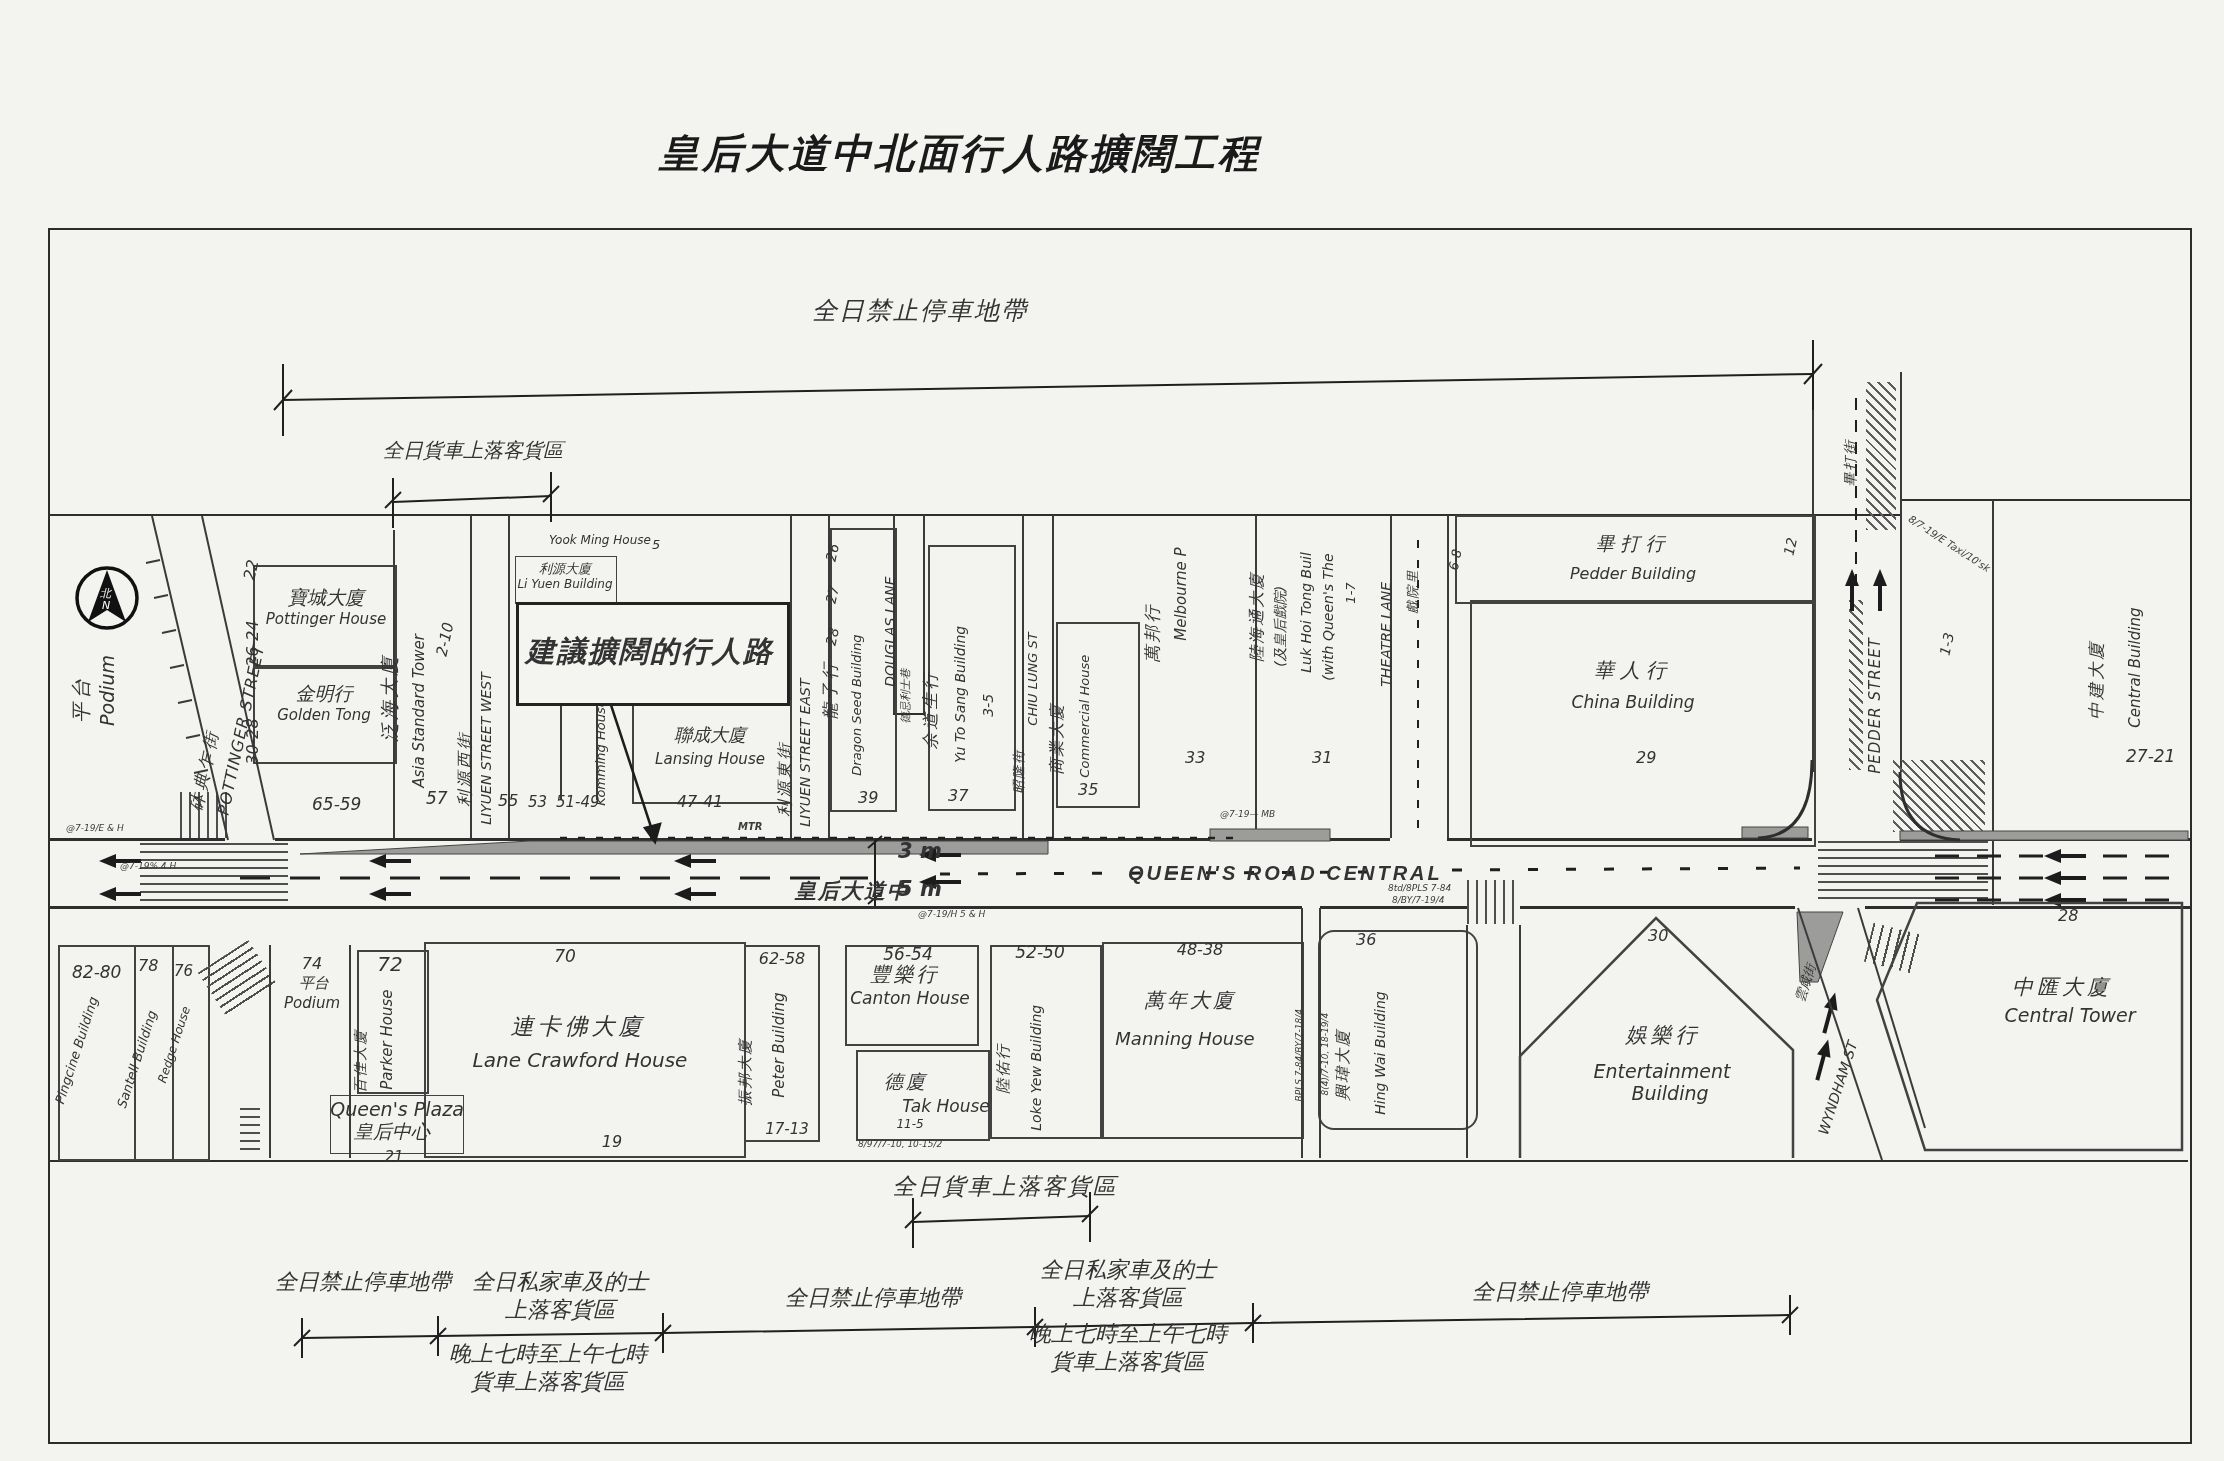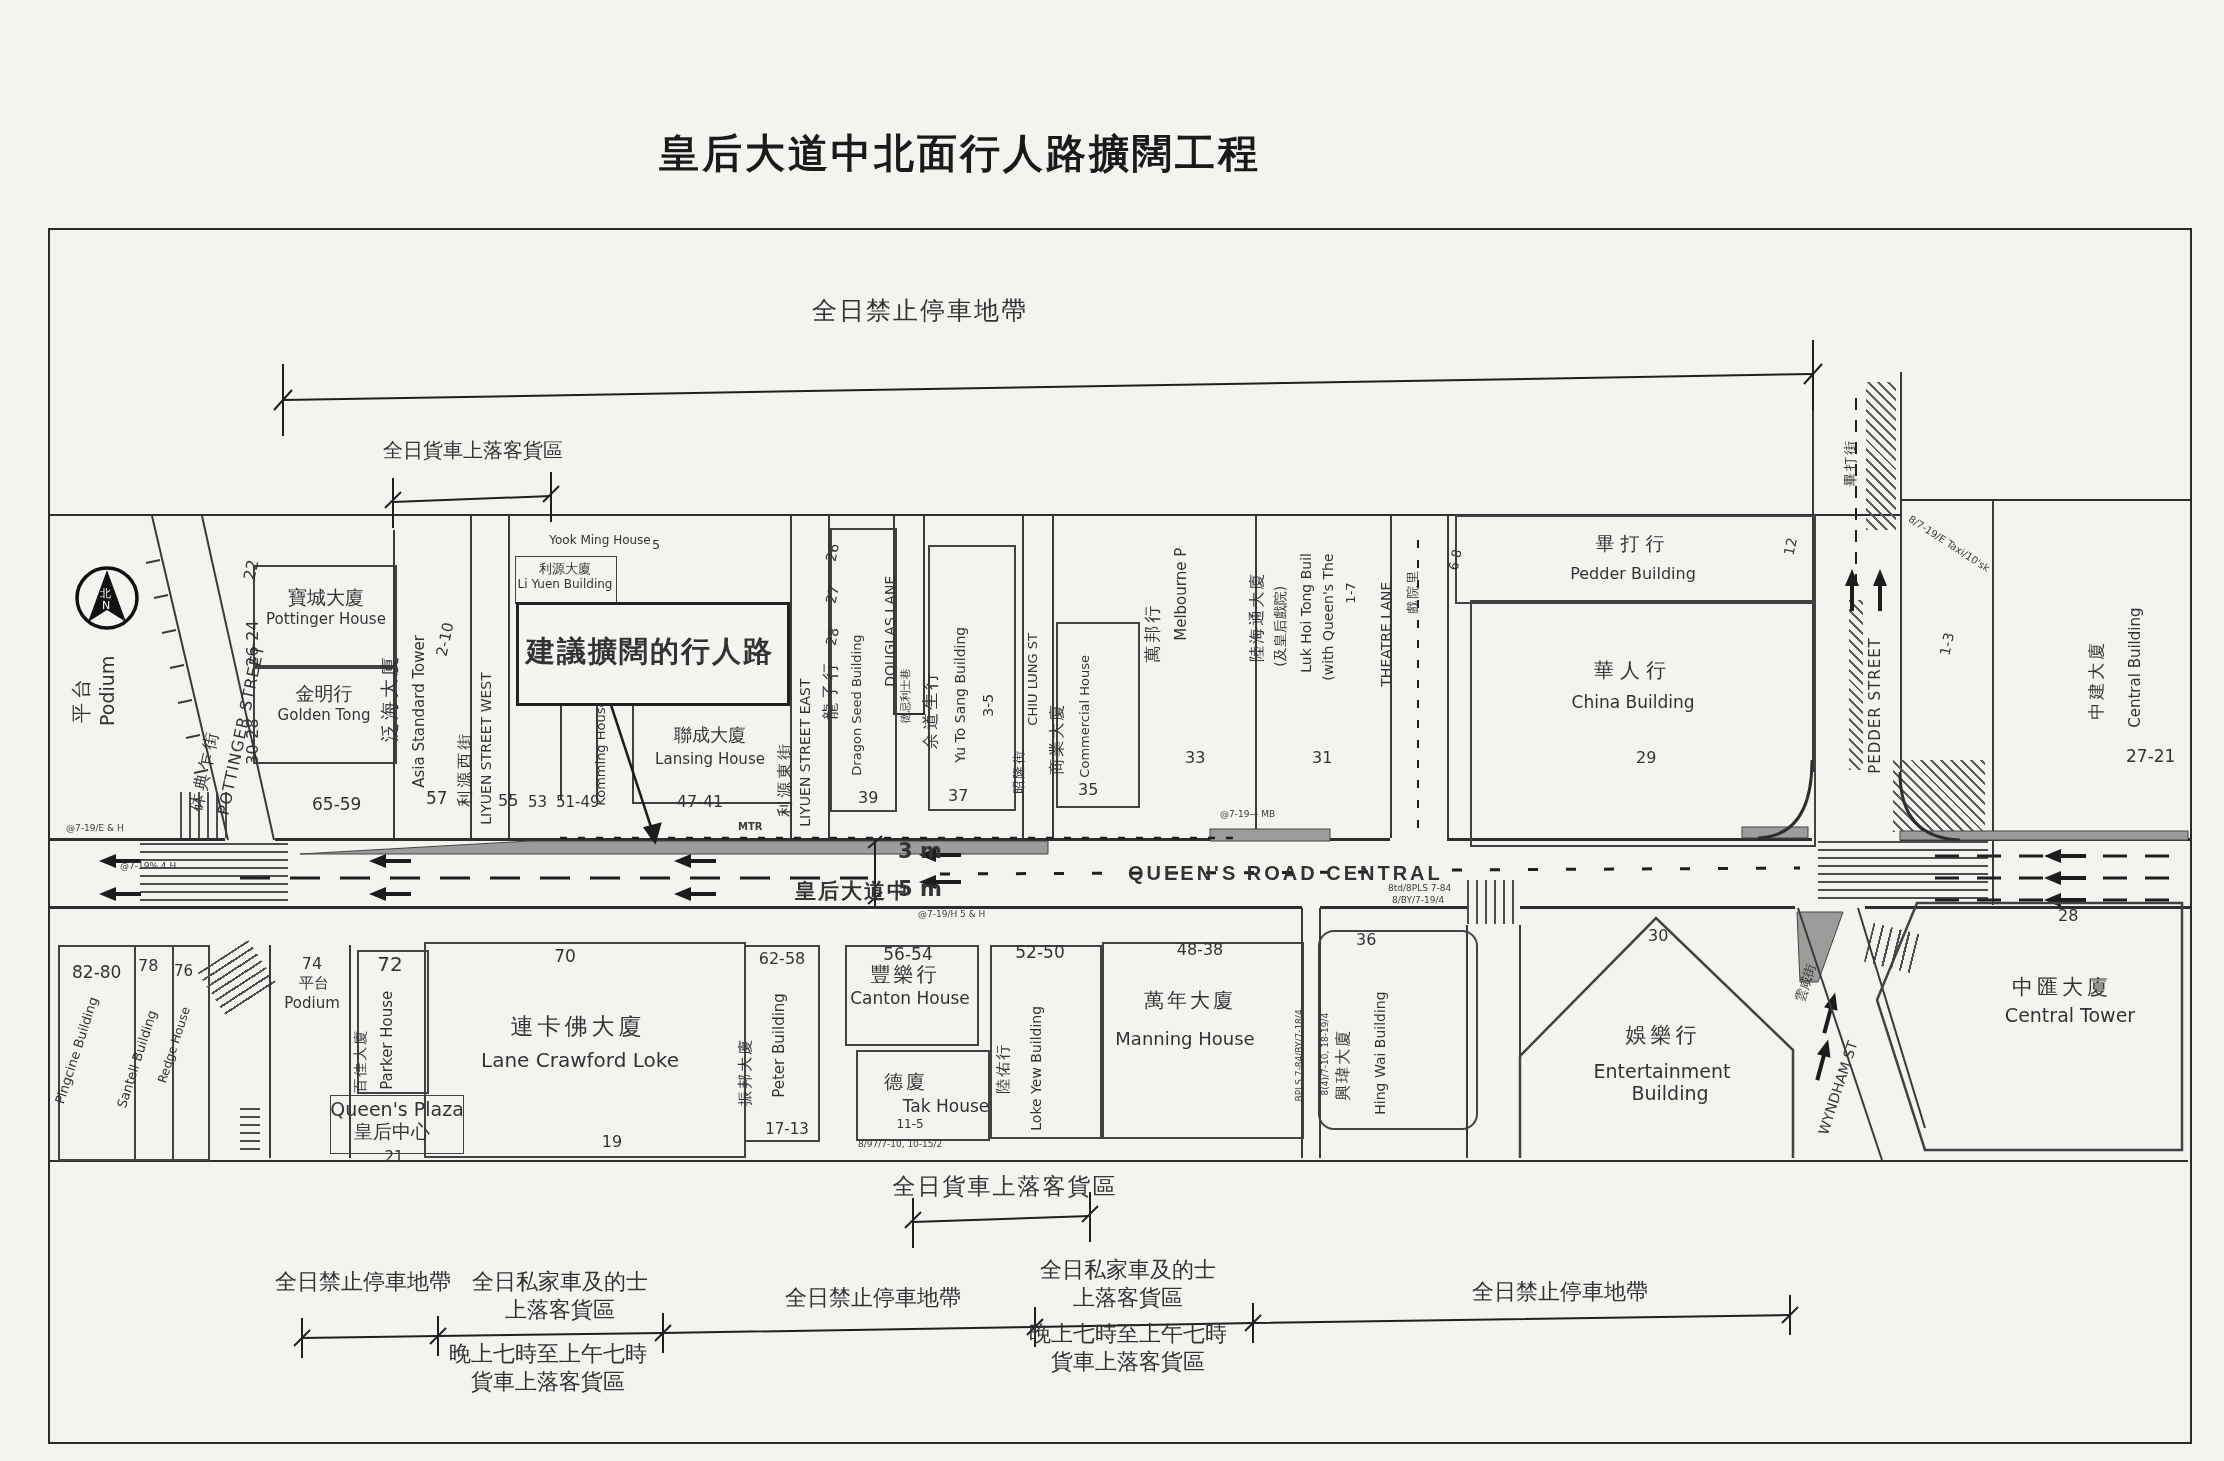--- a/index.html
+++ b/index.html
@@ -1,17 +1,17 @@
 <!DOCTYPE html>
 <html><head>
 <meta charset="utf-8">
 <style>
   html,body{margin:0;padding:0;background:#e8e8e5;}
   #sheet{position:relative;width:2224px;height:1461px;background:#f3f3f0;overflow:hidden;
-         font-family:"DejaVu Sans",sans-serif;color:#2e2e2e;}
+         font-family:"DejaVu Sans",sans-serif;color:#2e2e2e;font-style:italic;}
   .lbl{position:absolute;white-space:nowrap;color:#333;line-height:1.05;}
   .c{transform:translateX(-50%);}
   .b{font-weight:bold;}
   .r90{transform:rotate(-90deg);transform-origin:0 100%;}
   .r78{transform:rotate(-78deg);transform-origin:0 100%;}
   .r72{transform:rotate(-72deg);transform-origin:0 100%;}
   .rp35{transform:rotate(33deg);transform-origin:0 0;}
   .hl{position:absolute;background:#2e2e2e;height:3px;}
   .vl{position:absolute;background:#3a3a3a;width:2px;}
   .bx{position:absolute;border:2px solid #424242;}
@@ -345,21 +345,21 @@
   <div class="lbl c" style="left:390px;top:954px;font-size:20px;">72</div>
   <div class="lbl zh r90" style="left:368px;top:1078px;font-size:14px;letter-spacing:2px;">百佳大廈</div>
   <div class="lbl r90" style="left:396px;top:1074px;font-size:15px;">Parker House</div>
 
   <div class="lbl c" style="left:397px;top:1100px;font-size:19px;">Queen's Plaza</div>
   <div class="lbl zh c" style="left:392px;top:1122px;font-size:19px;">皇后中心</div>
   <div class="lbl c" style="left:394px;top:1150px;font-size:15px;">21</div>
 
   <div class="lbl c" style="left:565px;top:948px;font-size:17px;">70</div>
   <div class="lbl zh c" style="left:578px;top:1014px;font-size:23px;letter-spacing:4px;">連卡佛大廈</div>
-  <div class="lbl c" style="left:580px;top:1050px;font-size:20px;">Lane Crawford Loke</div>
+  <div class="lbl c" style="left:580px;top:1050px;font-size:20px;">Lane Crawford House</div>
   <div class="lbl c" style="left:612px;top:1134px;font-size:16px;">19</div>
 
   <div class="lbl c" style="left:782px;top:951px;font-size:16px;">62-58</div>
   <div class="lbl zh r90" style="left:754px;top:1090px;font-size:15px;letter-spacing:2px;">振邦大廈</div>
   <div class="lbl r90" style="left:788px;top:1082px;font-size:15px;">Peter Building</div>
   <div class="lbl c" style="left:787px;top:1122px;font-size:15px;">17-13</div>
 
   <div class="lbl c" style="left:908px;top:946px;font-size:17px;">56-54</div>
   <div class="lbl zh c" style="left:905px;top:964px;font-size:20px;letter-spacing:3px;">豐樂行</div>
   <div class="lbl c" style="left:910px;top:990px;font-size:17px;">Canton House</div>

